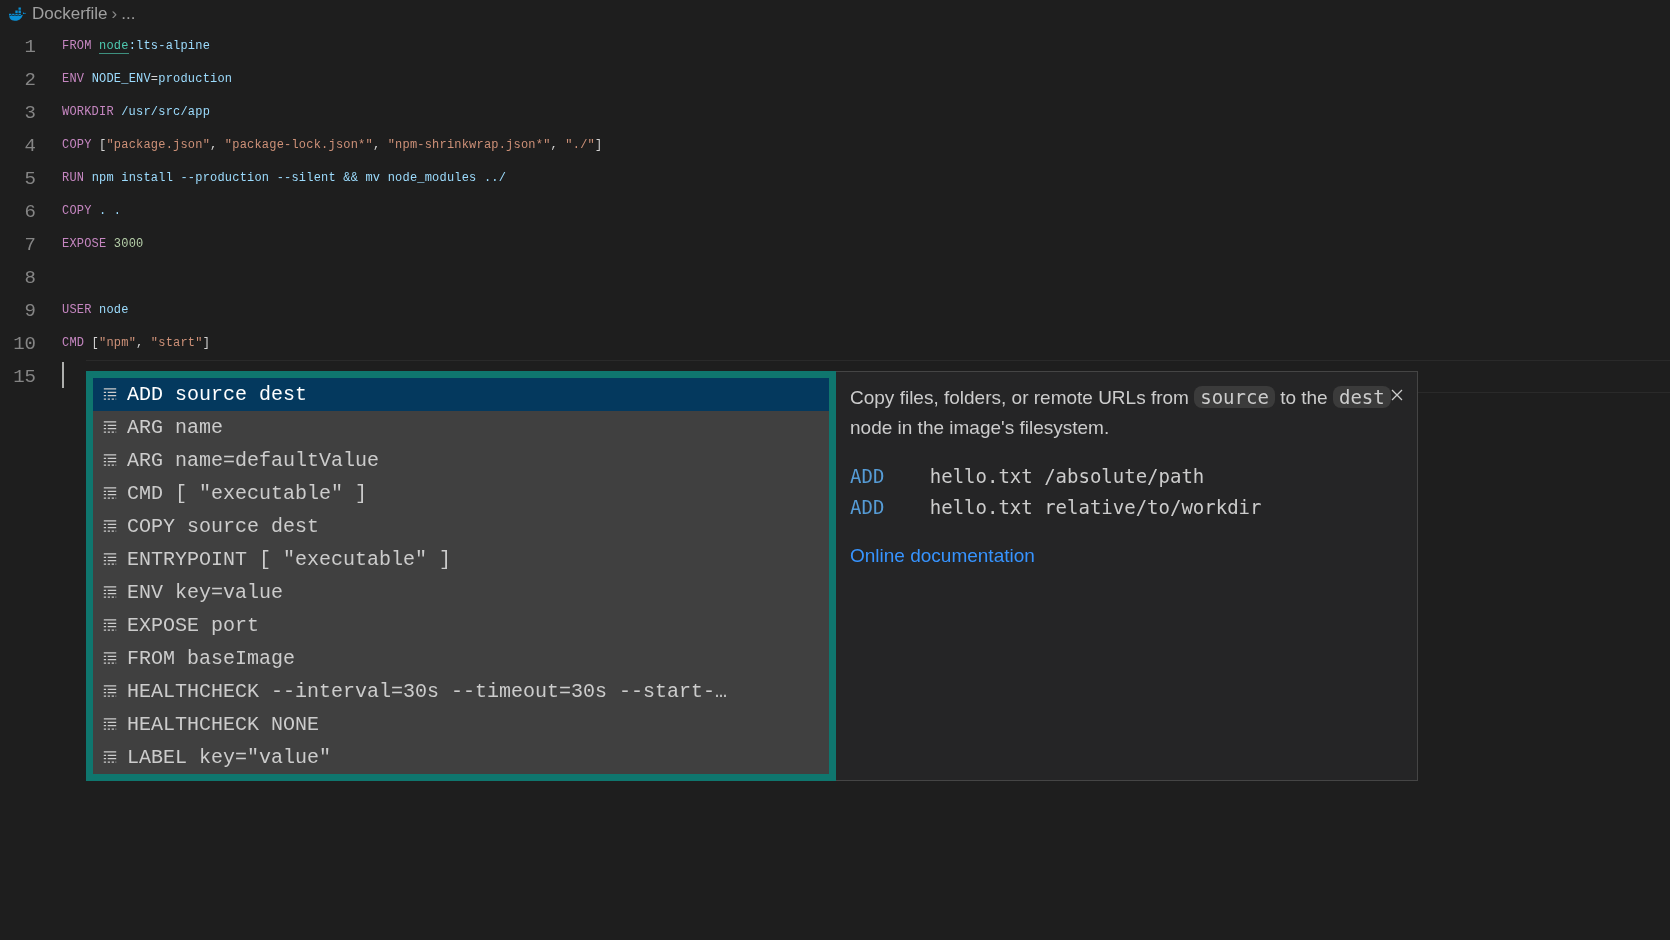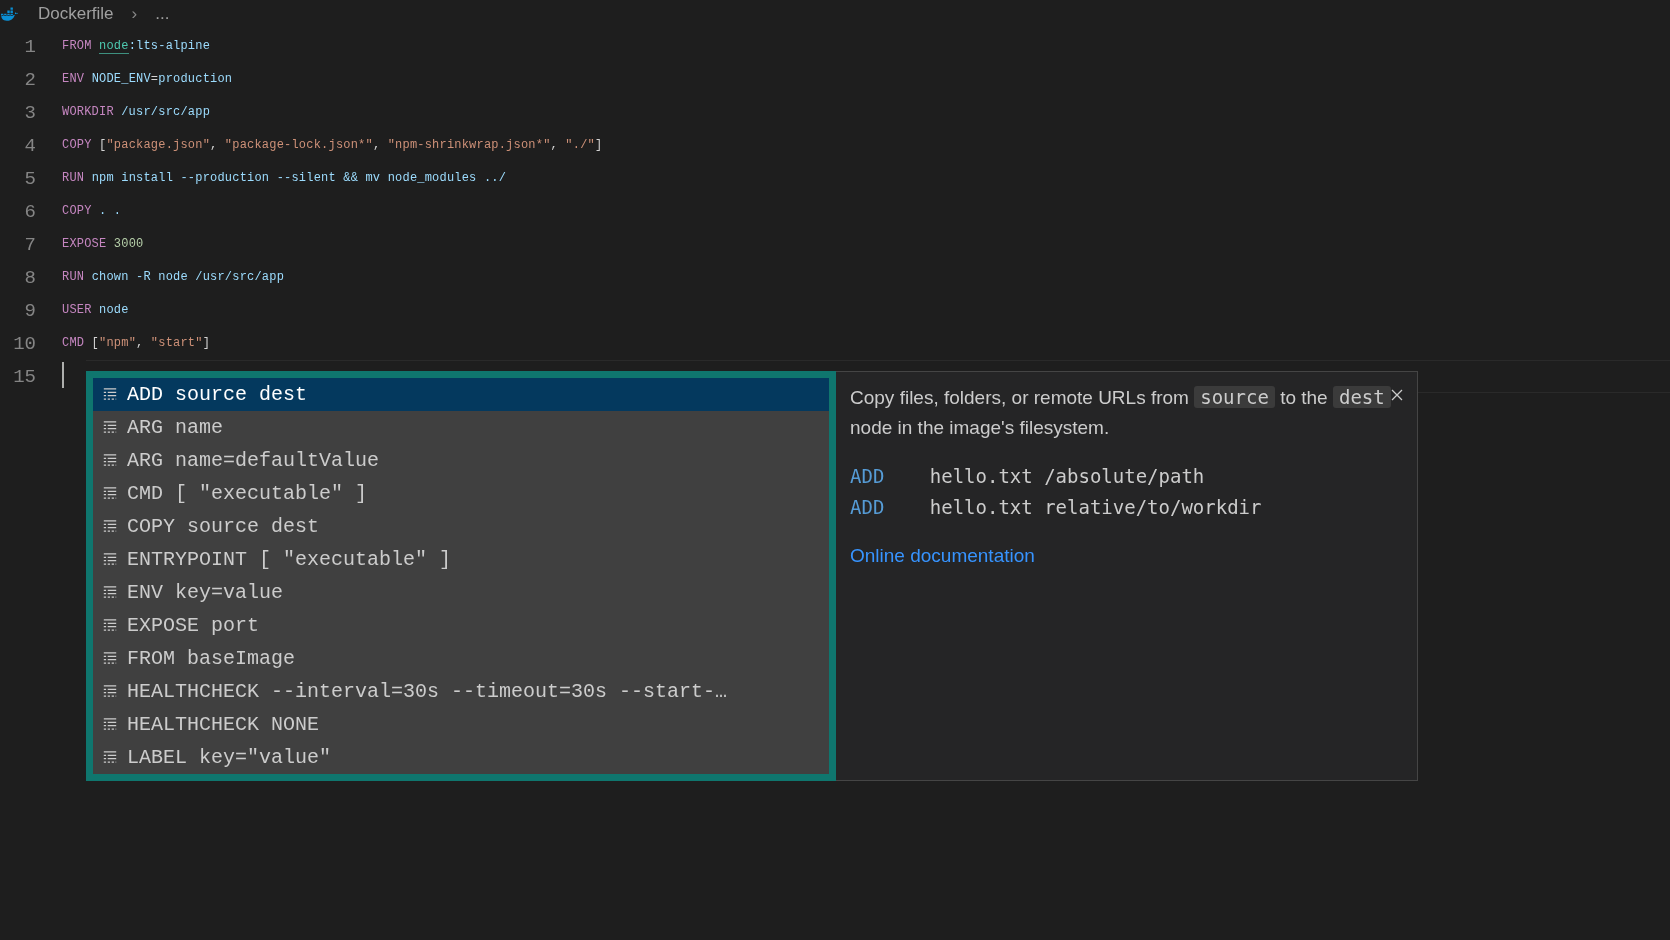--- a/index.html
+++ b/index.html
@@ -8,25 +8,26 @@
     font-family: Consolas, 'Courier New', monospace;
     font-size: 20px;
     color: #cccccc;
     overflow: hidden;
     width: 1670px;
     height: 940px;
   }
   .breadcrumb {
     display: flex;
     align-items: center;
-    gap: 18px;
+    gap: 4px;
     padding: 4px 10px 6px 1px;
     font-family: 'Segoe UI', sans-serif;
     font-size: 17px;
     color: #a0a0a0;
+    margin-left: 8px;
   }
   .breadcrumb svg { flex-shrink: 0; }
   .editor {
     position: relative;
   }
   .line {
     display: flex;
     height: 33px;
     align-items: center;
   }
@@ -109,21 +110,21 @@
   }
   .suggest-doc .close {
     position: absolute;
     top: 10px;
     right: 12px;
     cursor: pointer;
   }
   .doc-code {
     font-family: Consolas, monospace;
     background: #3b3b3b;
-    border-radius: 3px;
+    border-radius: 8px;
     padding: 0px 6px;
   }
   .doc-kw { color: #569cd6; font-family: Consolas, monospace; }
   .doc-plain { font-family: Consolas, monospace; padding-left: 34px; }
   .doc-link { color: #3794ff; cursor: pointer; }
   .doc-block { margin-top: 18px; }
 </style>
 </head>
 <body>
 
@@ -160,21 +161,20 @@
     <div class="line">
       <div class="gutter">6</div>
       <div class="code"><span class="tok-kw">COPY</span><span class="tok-op"> </span><span class="tok-plain">. .</span></div>
     </div>
     <div class="line">
       <div class="gutter">7</div>
       <div class="code"><span class="tok-kw">EXPOSE</span><span class="tok-op"> </span><span class="tok-num">3000</span></div>
     </div>
     <div class="line">
       <div class="gutter">8</div>
-      <div class="code"><span class="tok-kw">RUN</span><span class="tok-op"> </span><span class="tok-plain">chown -R node /usr/src/app</span></div>
     </div>
     <div class="line">
       <div class="gutter">9</div>
       <div class="code"><span class="tok-kw">USER</span><span class="tok-op"> </span><span class="tok-plain">node</span></div>
     </div>
     <div class="line">
       <div class="gutter">10</div>
       <div class="code"><span class="tok-kw">CMD</span><span class="tok-op"> [</span><span class="tok-str">"npm"</span><span class="tok-op">, </span><span class="tok-str">"start"</span><span class="tok-op">]</span></div>
     </div>
     <div class="line current-line" style="position: relative;">

